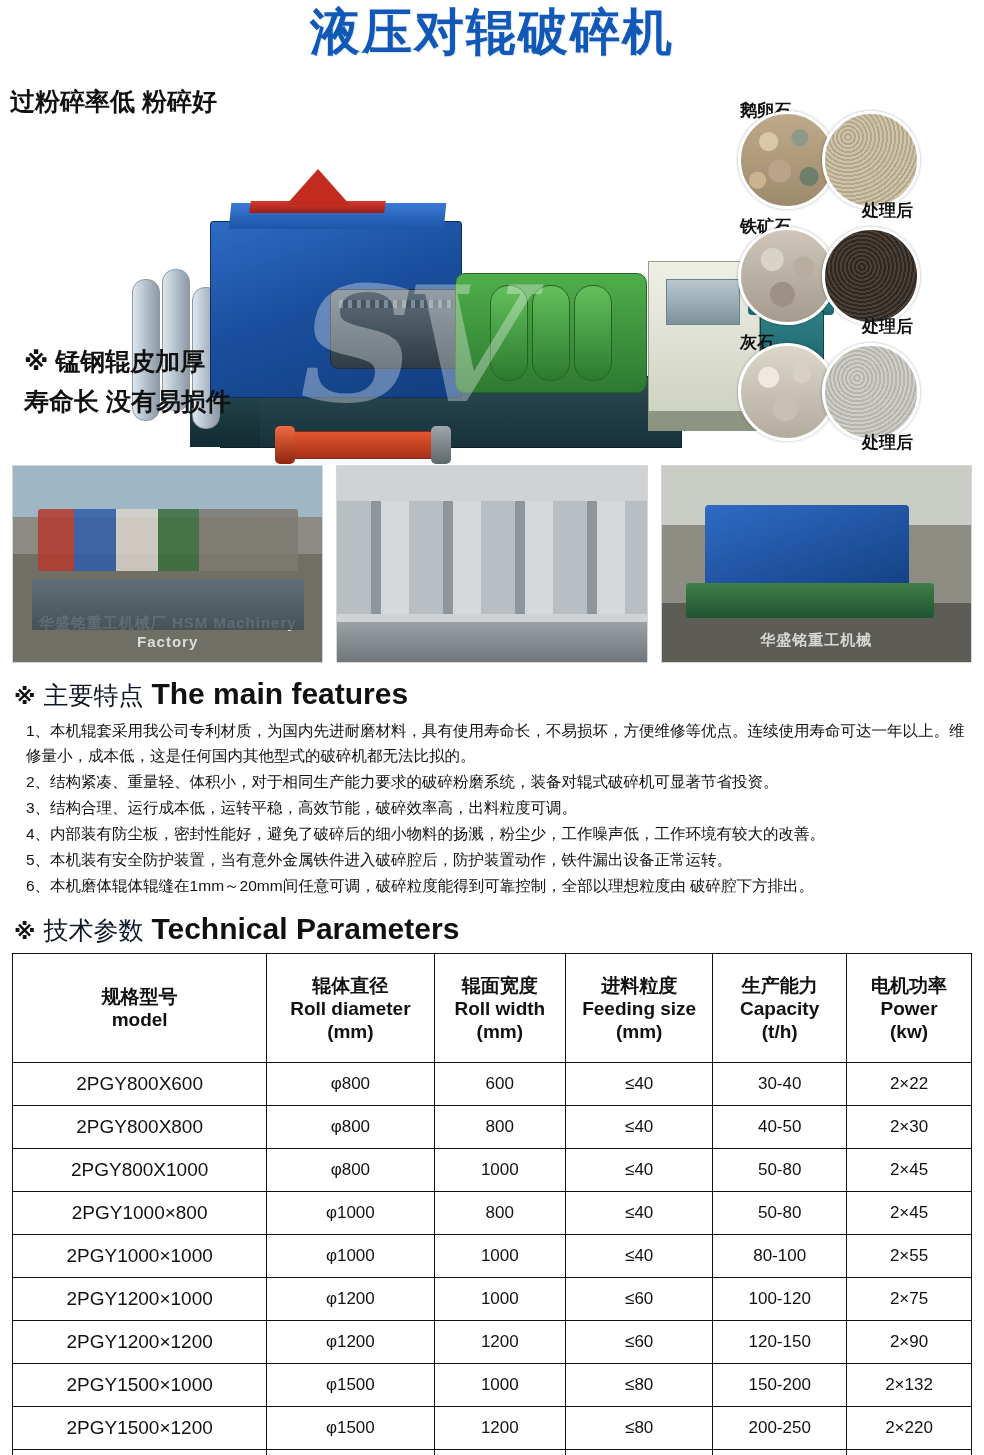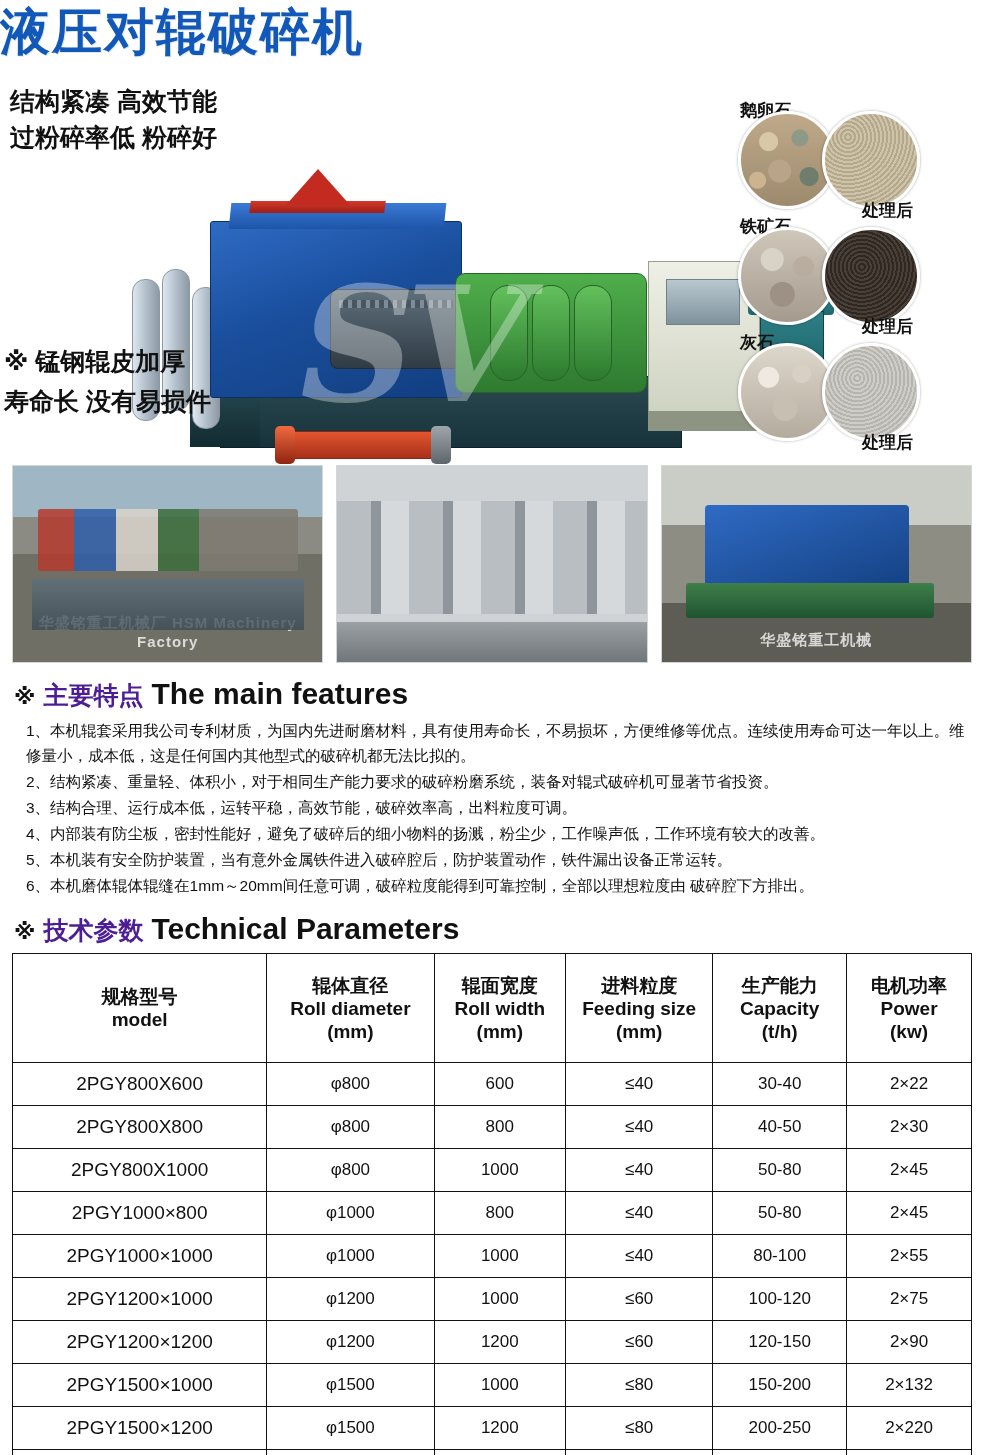--- a/index.html
+++ b/index.html
@@ -7,20 +7,21 @@
     width:984px;
     font-family:"Liberation Sans","DejaVu Sans",sans-serif;
     background:#ffffff;
     color:#111;
     -webkit-font-smoothing:antialiased;
   }
   .page{width:984px;min-height:1455px;position:relative;overflow:hidden;}
 
   
   .title-bar{
+    text-align:center;
     padding:6px 0 0 0;
   }
   .main-title{
     font-family:"DejaVu Sans","Liberation Sans",sans-serif;
     font-size:50px;
     font-weight:bold;
     color:#1258b8;
     letter-spacing:2px;
     line-height:1.05;
     text-shadow:1px 1px 0 #dfe9f7;
@@ -40,21 +41,21 @@
   }
   .claim{
     font-size:25px;
     font-weight:bold;
     color:#111;
     line-height:1.45;
     white-space:nowrap;
   }
   .hero-claims-lower{
     position:absolute;
-    left:4px; top:280px;
+    left:24px; top:280px;
     z-index:6;
   }
   .claim2{
     font-size:25px;
     font-weight:bold;
     color:#111;
     line-height:1.6;
     white-space:nowrap;
   }
 
@@ -246,21 +247,21 @@
     background:linear-gradient(160deg,#2f6bc4,#133f80);border-radius:4px;}
   .p3:after{content:"";position:absolute;left:8%;top:60%;width:80%;height:18%;
     background:linear-gradient(180deg,#3f7f4a,#1f5430);border-radius:3px;}
 
   
   .section{padding:0 12px;}
   .sec-head{
     display:flex;align-items:baseline;gap:8px;margin:14px 0 6px 2px;
   }
   .sec-mark{font-size:22px;font-weight:bold;color:#111;}
-  .sec-cn{font-size:25px;font-weight:bold;color:#4c1d95;}
+  .sec-cn{font-size:25px;font-weight:normal;color:#0f172a;}
   .sec-en{font-size:30px;font-weight:bold;color:#111;}
   .feat{
     font-size:15.5px;line-height:1.62;color:#111;margin:1px 0 1px 14px;
   }
 
   
   table{
     border-collapse:collapse;width:960px;margin:6px 12px 0 12px;
     table-layout:fixed;
   }
@@ -288,21 +289,20 @@
 
 <div class="page">
 
   <div class="title-bar">
     <div class="main-title">液压对辊破碎机</div>
   </div>
 
   <div class="hero">
 
     <div class="hero-claims">
-      <div class="claim">结构紧凑 高效节能</div>
       <div class="claim">过粉碎率低 粉碎好</div>
     </div>
 
     <div class="hero-claims-lower">
       <div class="claim2">※ 锰钢辊皮加厚</div>
       <div class="claim2">寿命长 没有易损件</div>
     </div>
 
     <div class="machine">
       <div class="m-base"></div>

